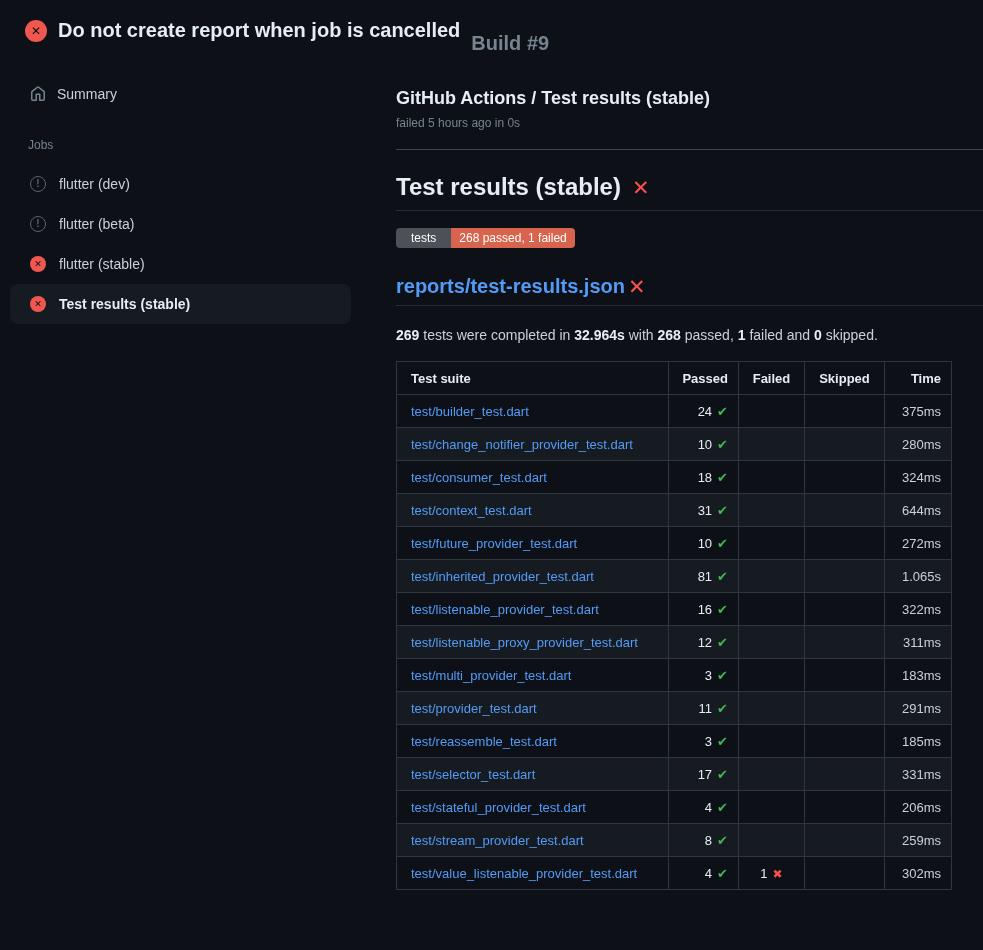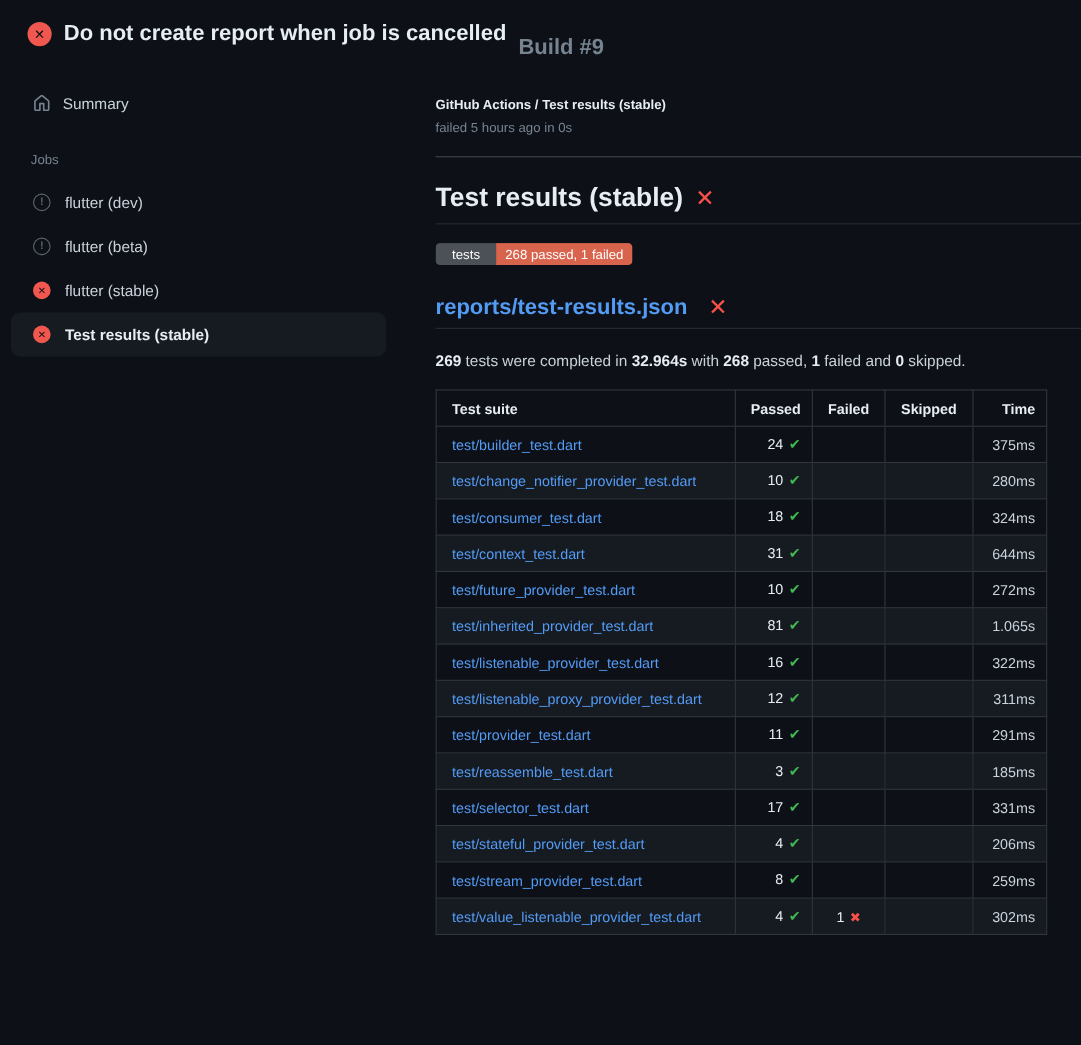--- a/index.html
+++ b/index.html
@@ -31,32 +31,32 @@
   .job-item{display:flex;align-items:center;gap:13px;height:40px;margin:0 45px 0 10px;
     padding-left:20px;border-radius:8px;font-size:14px;color:#c9d1d9;cursor:pointer;}
   .job-item.selected{background:var(--panel-highlight);font-weight:700;color:var(--bright-text);}
   .status-icon{width:16px;height:16px;border-radius:50%;flex:none;display:flex;
     align-items:center;justify-content:center;line-height:1;}
   .status-icon.cancelled{border:1px solid #5a626c;color:#5a626c;font-size:10px;font-weight:700;}
   .status-icon.failed{background:var(--status-icon-red);color:#0d1117;font-size:9px;font-weight:700;}
 
   
   .content{flex:1;padding-top:32px;min-width:0;}
-  .breadcrumb{font-size:12px;font-weight:700;color:var(--bright-text);}
+  .breadcrumb{font-size:18px;font-weight:700;color:var(--bright-text);}
   .status-line{font-size:12px;color:var(--muted-text);margin-top:7px;}
   .main-divider{border-bottom:1px solid #3d444d;margin-top:19px;}
   .section-heading{display:flex;align-items:center;gap:11px;margin-top:23px;
     padding-bottom:9px;border-bottom:1px solid #262c36;}
   .section-heading .h1-text{font-size:24px;font-weight:700;color:var(--bright-text);}
   .heading-x{color:var(--fail-red);font-weight:900;font-size:21px;line-height:1;}
   .badge{display:inline-flex;margin-top:17px;border-radius:4px;overflow:hidden;
     font-size:12px;color:#fff;line-height:1;}
   .badge-label{background:var(--badge-label-bg);padding:4px 15px;}
   .badge-value{background:var(--badge-value-bg);padding:4px 8px;}
-  .report-heading{display:flex;align-items:center;gap:19px;margin-top:27px;
+  .report-heading{display:flex;align-items:center;gap:3px;margin-top:27px;
     padding-bottom:7px;border-bottom:1px solid #262c36;}
   .report-link{font-size:20px;font-weight:700;color:var(--link-blue);text-decoration:none;cursor:pointer;}
   .summary-line{font-size:14px;color:#c9d1d9;margin-top:21px;}
   .summary-line strong{color:var(--bright-text);font-weight:700;}
 
   
   table.results{border-collapse:collapse;table-layout:fixed;width:555px;margin-top:18px;font-size:13px;}
   .results th,.results td{border:1px solid var(--table-border);height:33px;padding:0 10px;
     overflow:hidden;white-space:nowrap;}
   .results th{color:var(--bright-text);font-weight:700;}
@@ -202,20 +202,27 @@
               <td class="al-right time-cell">322ms</td>
             </tr>
             <tr>
               <td class="al-left"><a class="suite-link">test/listenable_proxy_provider_test.dart</a></td>
               <td class="al-right"><span class="num">12</span><span class="check">✔</span></td>
               <td class="al-center"></td>
               <td class="al-center"></td>
               <td class="al-right time-cell">311ms</td>
             </tr>
             <tr>
+              <td class="al-left"><a class="suite-link">test/multi_provider_test.dart</a></td>
+              <td class="al-right"><span class="num">3</span><span class="check">✔</span></td>
+              <td class="al-center"></td>
+              <td class="al-center"></td>
+              <td class="al-right time-cell">183ms</td>
+            </tr>
+            <tr>
               <td class="al-left"><a class="suite-link">test/provider_test.dart</a></td>
               <td class="al-right"><span class="num">11</span><span class="check">✔</span></td>
               <td class="al-center"></td>
               <td class="al-center"></td>
               <td class="al-right time-cell">291ms</td>
             </tr>
             <tr>
               <td class="al-left"><a class="suite-link">test/reassemble_test.dart</a></td>
               <td class="al-right"><span class="num">3</span><span class="check">✔</span></td>
               <td class="al-center"></td>

